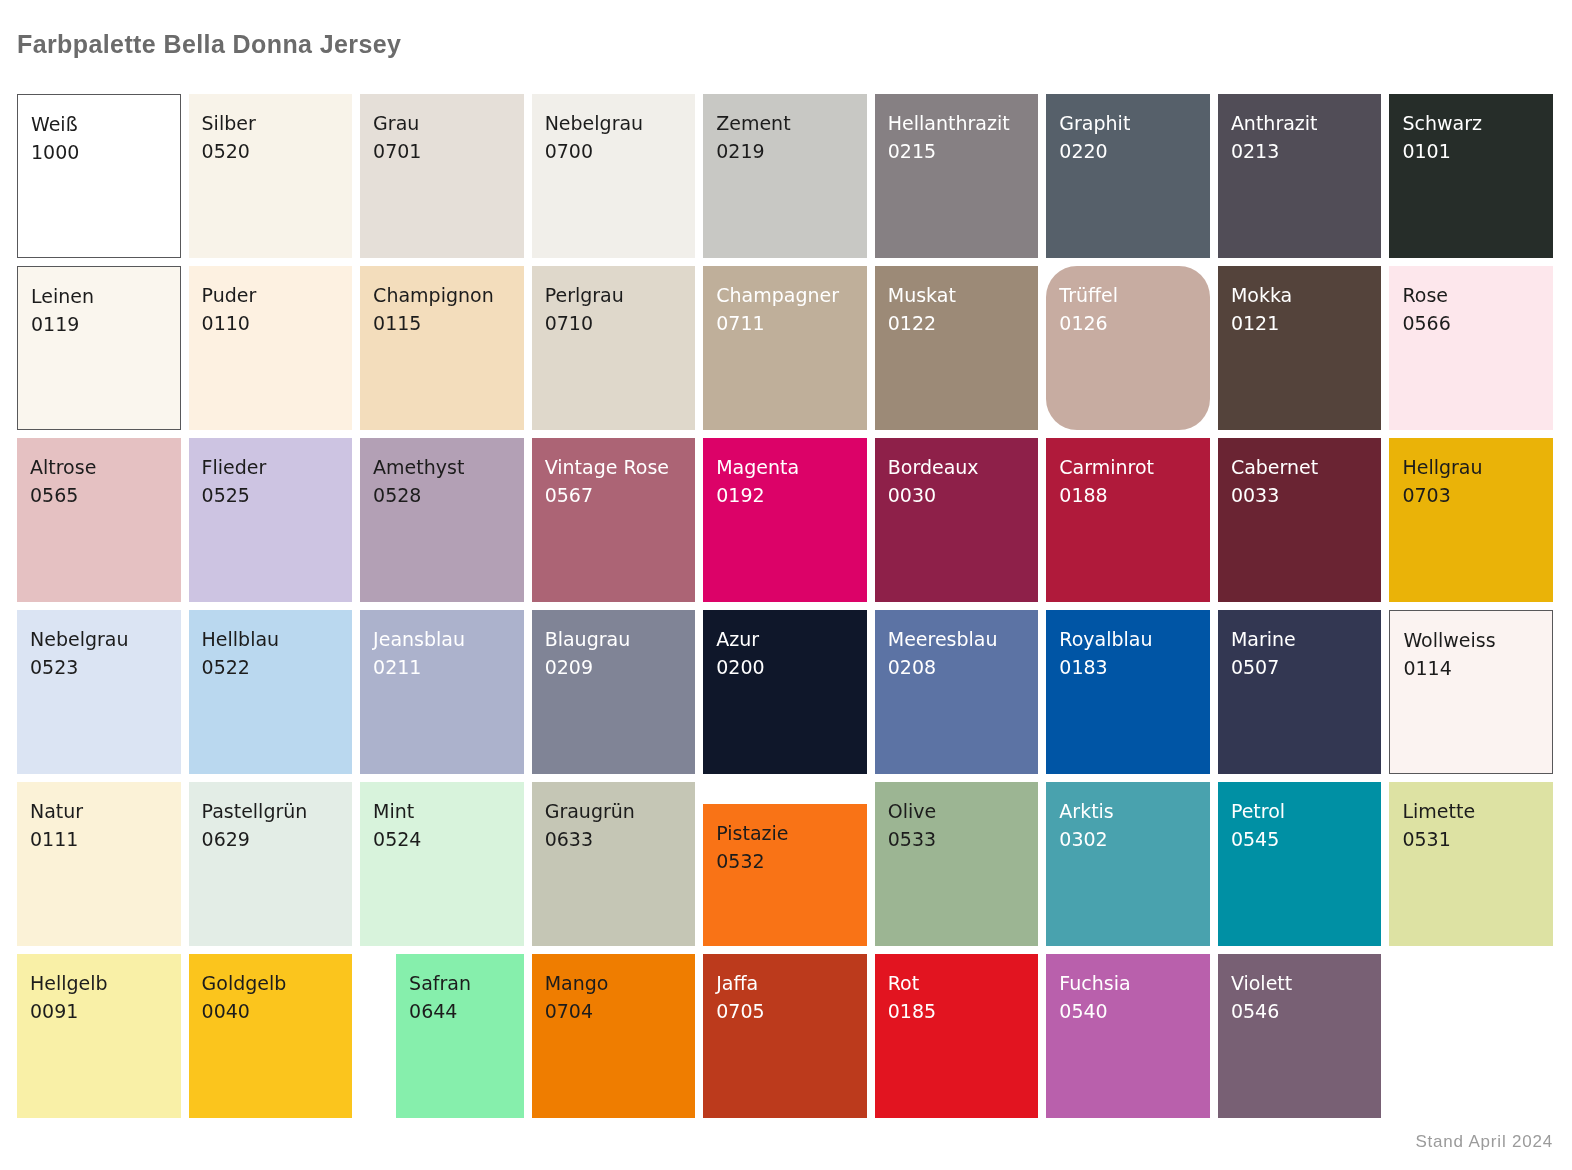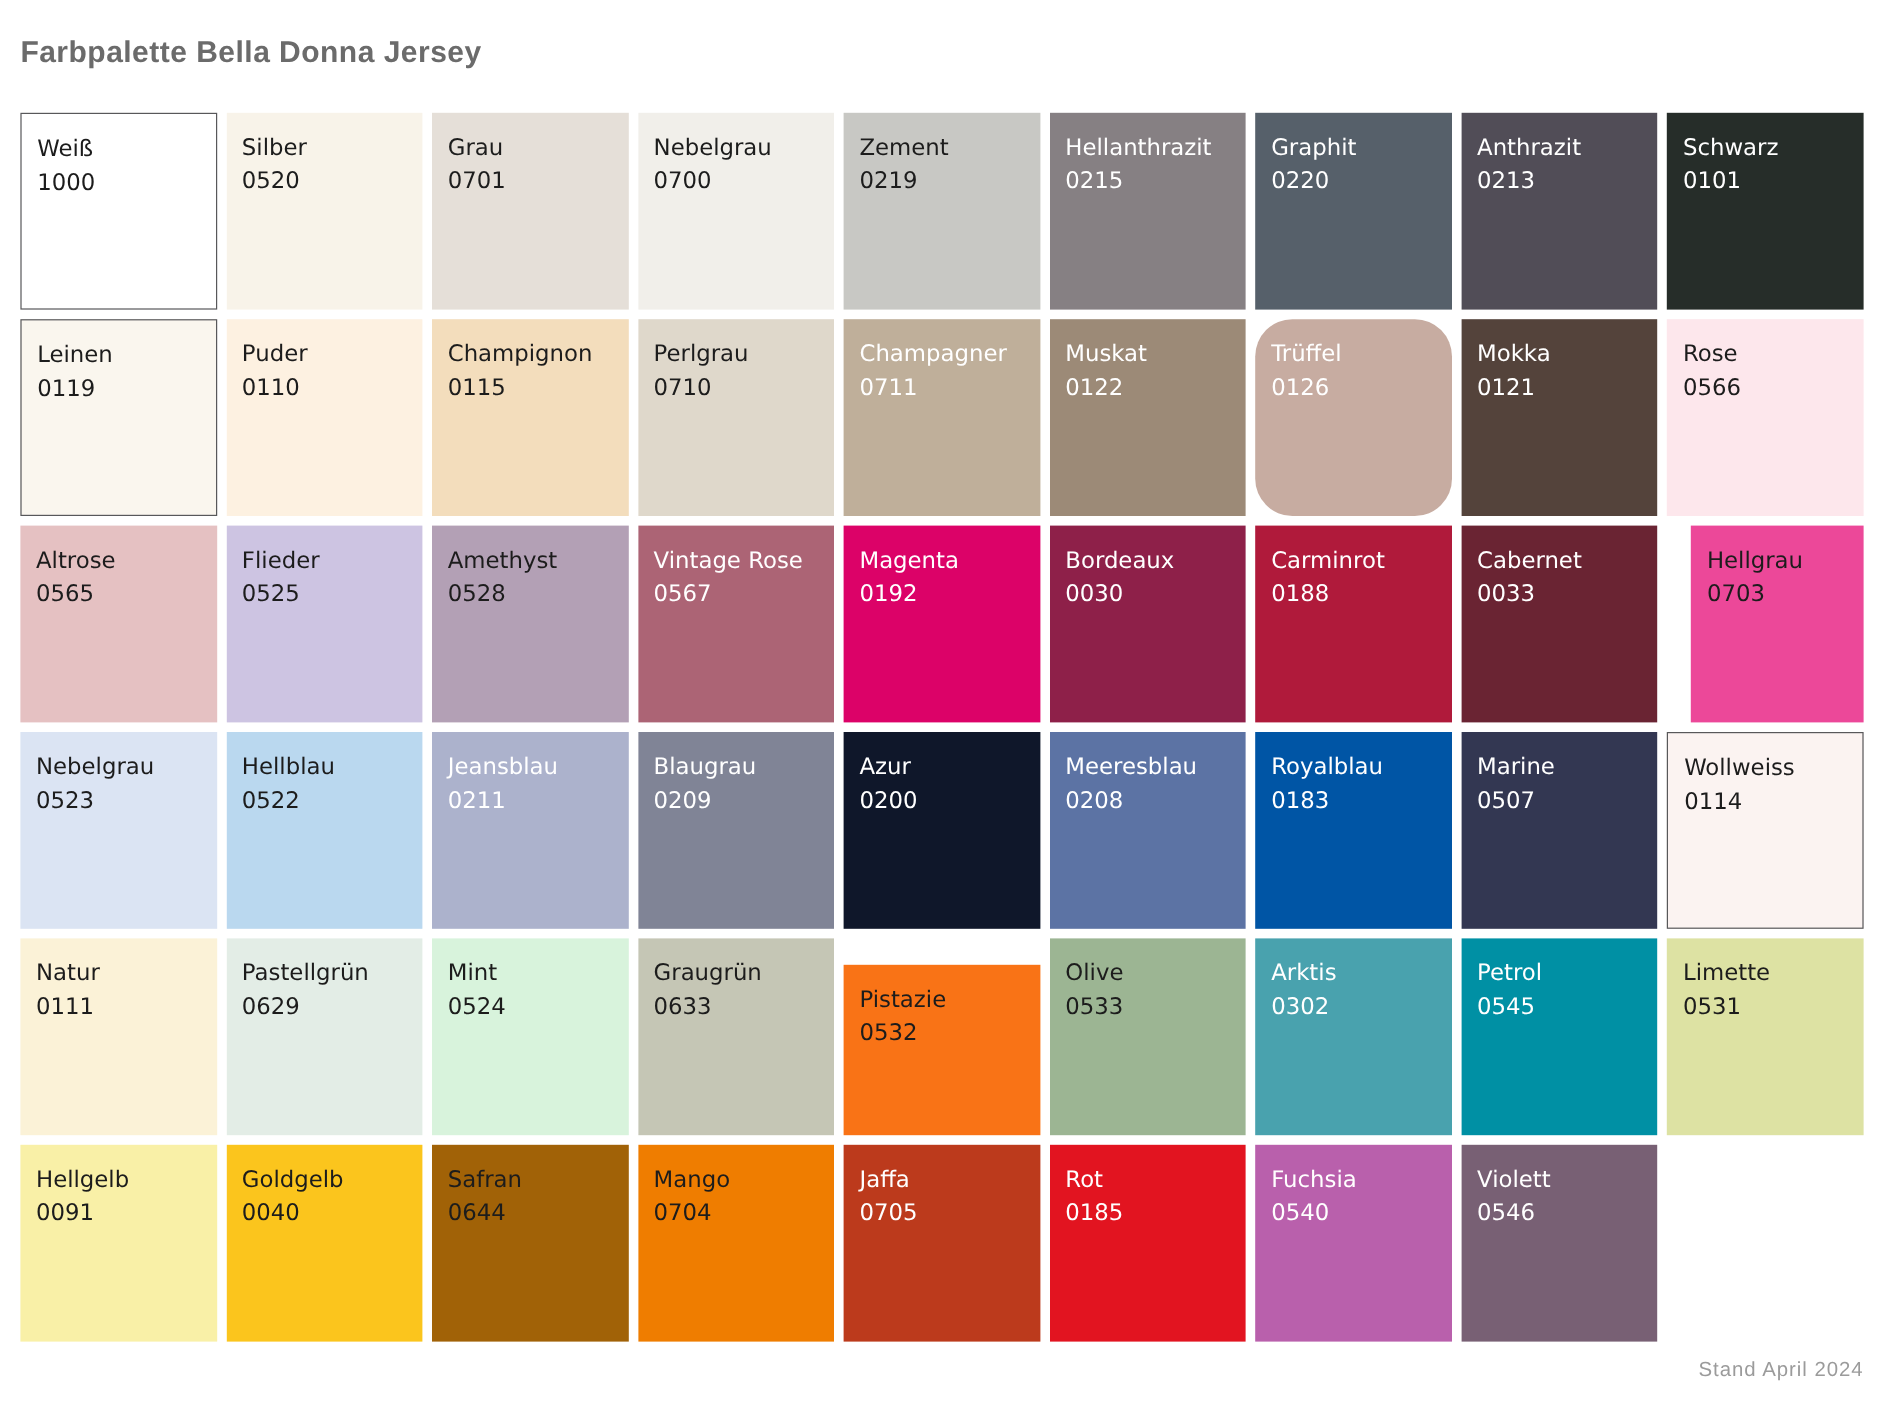--- a/index.html
+++ b/index.html
@@ -162,21 +162,21 @@
         <div class="swatch-code">0030</div>
       </div>
       <div class="swatch text-light" style="background: rgb(176, 26, 59);">
         <div class="swatch-name">Carminrot</div>
         <div class="swatch-code">0188</div>
       </div>
       <div class="swatch text-light" style="background: rgb(106, 36, 51);">
         <div class="swatch-name">Cabernet</div>
         <div class="swatch-code">0033</div>
       </div>
-      <div class="swatch text-dark" style="background: #ec4899; margin-left: 20px;">
+      <div class="swatch text-dark" style="background: #eab308;">
         <div class="swatch-name">Hellgrau</div>
         <div class="swatch-code">0703</div>
       </div>
       <div class="swatch text-dark" style="background: rgb(219, 228, 243);">
         <div class="swatch-name">Nebelgrau</div>
         <div class="swatch-code">0523</div>
       </div>
       <div class="swatch text-dark" style="background: rgb(186, 216, 239);">
         <div class="swatch-name">Hellblau</div>
         <div class="swatch-code">0522</div>
@@ -246,21 +246,21 @@
         <div class="swatch-code">0531</div>
       </div>
       <div class="swatch text-dark" style="background: rgb(249, 240, 167);">
         <div class="swatch-name">Hellgelb</div>
         <div class="swatch-code">0091</div>
       </div>
       <div class="swatch text-dark" style="background: rgb(251, 197, 29);">
         <div class="swatch-name">Goldgelb</div>
         <div class="swatch-code">0040</div>
       </div>
-      <div class="swatch text-dark" style="background: #a16207;">
+      <div class="swatch text-dark" style="background: #86efac; margin-left: 36px;">
         <div class="swatch-name">Safran</div>
         <div class="swatch-code">0644</div>
       </div>
       <div class="swatch text-dark" style="background: rgb(239, 125, 0);">
         <div class="swatch-name">Mango</div>
         <div class="swatch-code">0704</div>
       </div>
       <div class="swatch text-light" style="background: rgb(188, 58, 28);">
         <div class="swatch-name">Jaffa</div>
         <div class="swatch-code">0705</div>

